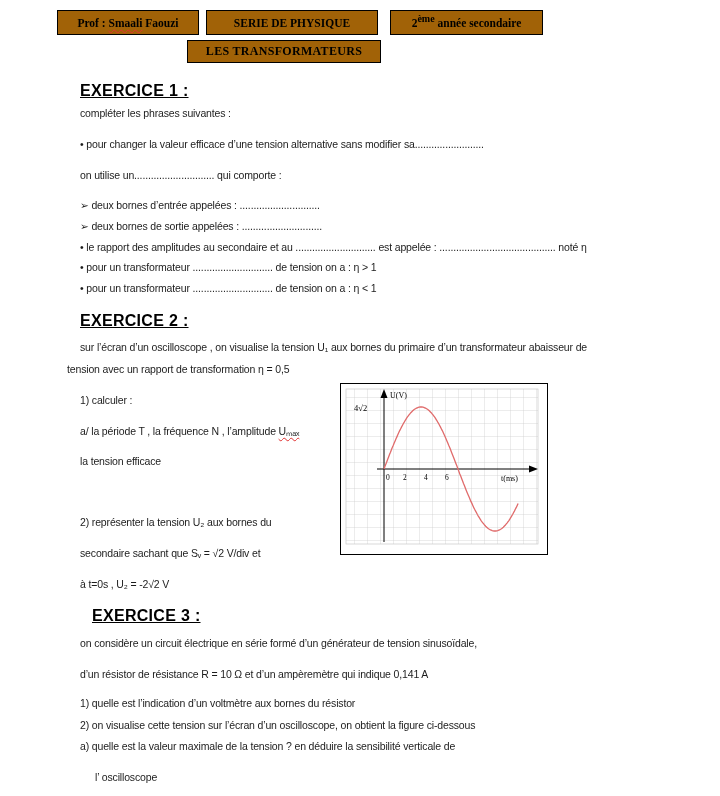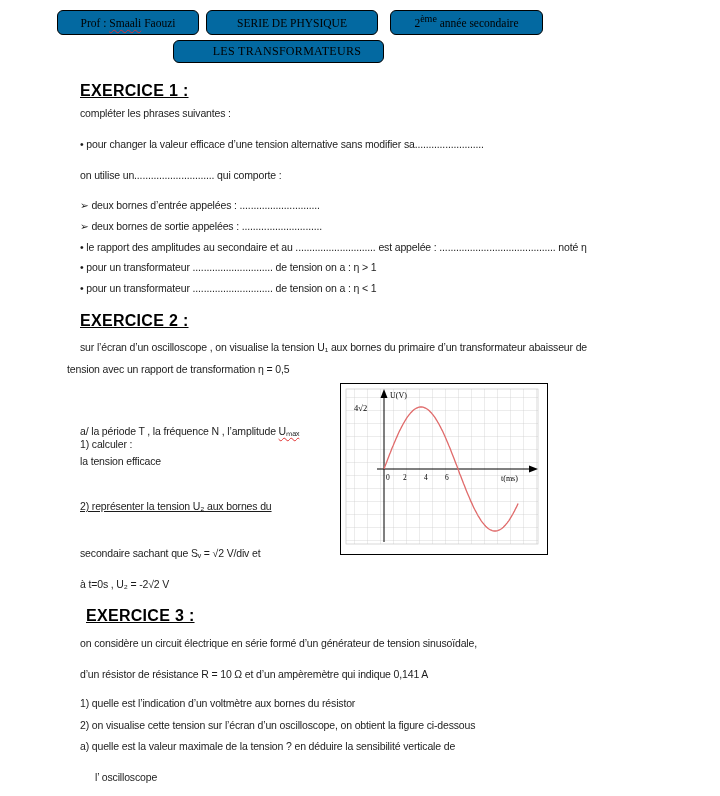--- a/index.html
+++ b/index.html
@@ -1,18 +1,18 @@
 <!DOCTYPE html>
 <html><head>
 <meta charset="utf-8">
 <style>
   html,body{margin:0;padding:0;}
   body{width:720px;height:796px;background:#ffffff;font-family:"Liberation Sans",sans-serif;}
   .page{position:relative;width:720px;height:796px;background:#ffffff;overflow:hidden;color:#1c1c1c;}
-  .hbox{position:absolute;border:1.5px solid #000;border-radius:6px;display:flex;align-items:center;justify-content:center;font-family:"Liberation Serif",serif;font-weight:400;color:#000;background:#0369a1;}
+  .hbox{position:absolute;border:1.5px solid #000;border-radius:0;display:flex;align-items:center;justify-content:center;font-family:"Liberation Serif",serif;font-weight:700;color:#000;background:#a16207;}
   .hbox .t{font-size:11.5px;white-space:nowrap;}
   .hbox--title .t{font-size:12px;letter-spacing:0.3px;}
   sup{font-size:10px;vertical-align:super;line-height:0;}
   .exh{position:absolute;font-weight:700;font-size:16px;color:#000;text-decoration:underline;letter-spacing:0.3px;white-space:nowrap;}
   .line{position:absolute;font-size:10.5px;letter-spacing:-0.15px;white-space:nowrap;}
   .misspelled{text-decoration:underline wavy #e03131 1px;text-underline-offset:2px;text-decoration-skip-ink:none;}
   .figure{position:absolute;left:340px;top:383px;width:206px;height:170px;border:1px solid #000;background:#fff;}
   .figure svg{display:block;}
   svg text{font-family:"Liberation Serif",serif;fill:#000;}
 </style>
@@ -23,41 +23,41 @@
 
   <div class="hbox" style="left:57px;top:10px;width:140px;height:23px;">
     <span class="t"><span>Prof : </span><span class="misspelled">Smaali</span><span> Faouzi</span></span>
   </div>
   <div class="hbox" style="left:206px;top:10px;width:170px;height:23px;">
     <span class="t">SERIE DE PHYSIQUE</span>
   </div>
   <div class="hbox" style="left:390px;top:10px;width:151px;height:23px;">
     <span class="t"><span>2</span><sup>ème</sup><span> année secondaire</span></span>
   </div>
-  <div class="hbox hbox--title" style="left:173px;top:40px;width:192px;height:21px;padding-left:17px;">
+  <div class="hbox hbox--title" style="left:187px;top:40px;width:192px;height:21px;">
     <span class="t">LES TRANSFORMATEURS</span>
   </div>
 
   <div class="exh" style="left:80px;top:82px;">EXERCICE 1 :</div>
   <div class="line" style="left:80px;top:107px;">compléter les phrases suivantes :</div>
   <div class="line" style="left:80px;top:138px;">• pour changer la valeur efficace d’une tension alternative sans modifier sa.........................</div>
   <div class="line" style="left:80px;top:169px;">on utilise un............................. qui comporte :</div>
   <div class="line" style="left:80px;top:199px;">➢ deux bornes d’entrée appelées : .............................</div>
   <div class="line" style="left:80px;top:220px;">➢ deux bornes de sortie appelées : .............................</div>
   <div class="line" style="left:80px;top:241px;">• le rapport des amplitudes au secondaire et au ............................. est appelée : .......................................... noté η</div>
   <div class="line" style="left:80px;top:261px;">• pour un transformateur ............................. de tension on a : η &gt; 1</div>
   <div class="line" style="left:80px;top:282px;">• pour un transformateur ............................. de tension on a : η &lt; 1</div>
 
   <div class="exh" style="left:80px;top:312px;">EXERCICE 2 :</div>
   <div class="line" style="left:80px;top:341px;">sur l’écran d’un oscilloscope , on visualise la tension U₁ aux bornes du primaire d’un transformateur abaisseur de</div>
   <div class="line" style="left:67px;top:363px;">tension avec un rapport de transformation η = 0,5</div>
-  <div class="line" style="left:80px;top:394px;margin-top:44px;">1) calculer :</div>
+  <div class="line" style="left:80px;top:394px;">1) calculer :</div>
   <div class="line" style="left:80px;top:424px;"><span>a/ la période T , la fréquence N , l’amplitude </span><span class="misspelled">Uₘₐₓ</span></div>
   <div class="line" style="left:80px;top:455px;">la tension efficace</div>
-  <div class="line" style="left:80px;top:500px;text-decoration:underline;">2) représenter la tension U₂ aux bornes du</div>
+  <div class="line" style="left:80px;top:516px;">2) représenter la tension U₂ aux bornes du</div>
   <div class="line" style="left:80px;top:547px;">secondaire sachant que Sᵥ = √2 V/div et</div>
   <div class="line" style="left:80px;top:578px;">à t=0s , U₂ = -2√2 V</div>
 
   <div class="figure">
     <svg width="204" height="168" viewBox="0 0 204 168">
       <defs>
         <pattern id="grid" width="13" height="13" patternUnits="userSpaceOnUse">
           <path d="M13 0 H0 V13" fill="none" stroke="#c9c9c9" stroke-width="0.7"></path>
         </pattern>
       </defs>
@@ -70,21 +70,21 @@
       <text x="13" y="27" font-size="8.5">4√2</text>
       <text x="49" y="14" font-size="8">U(V)</text>
       <text x="160" y="97" font-size="8">t(ms)</text>
       <text x="45" y="96" font-size="7.5">0</text>
       <text x="62" y="96" font-size="7.5">2</text>
       <text x="83" y="96" font-size="7.5">4</text>
       <text x="104" y="96" font-size="7.5">6</text>
     </svg>
   </div>
 
-  <div class="exh" style="left:86px;top:607px;">EXERCICE 3 :</div>
+  <div class="exh" style="left:92px;top:607px;">EXERCICE 3 :</div>
   <div class="line" style="left:80px;top:637px;">on considère un circuit électrique en série formé d’un générateur de tension sinusoïdale,</div>
   <div class="line" style="left:80px;top:668px;">d’un résistor de résistance R = 10 Ω et d’un ampèremètre qui indique 0,141 A</div>
   <div class="line" style="left:80px;top:697px;">1) quelle est l’indication d’un voltmètre aux bornes du résistor</div>
   <div class="line" style="left:80px;top:719px;">2) on visualise cette tension sur l’écran d’un oscilloscope, on obtient la figure ci-dessous</div>
   <div class="line" style="left:80px;top:740px;">a) quelle est la valeur maximale de la tension ? en déduire la sensibilité verticale de</div>
   <div class="line" style="left:95px;top:771px;">l’ oscilloscope</div>
 
 </div>
 
 </body></html>

